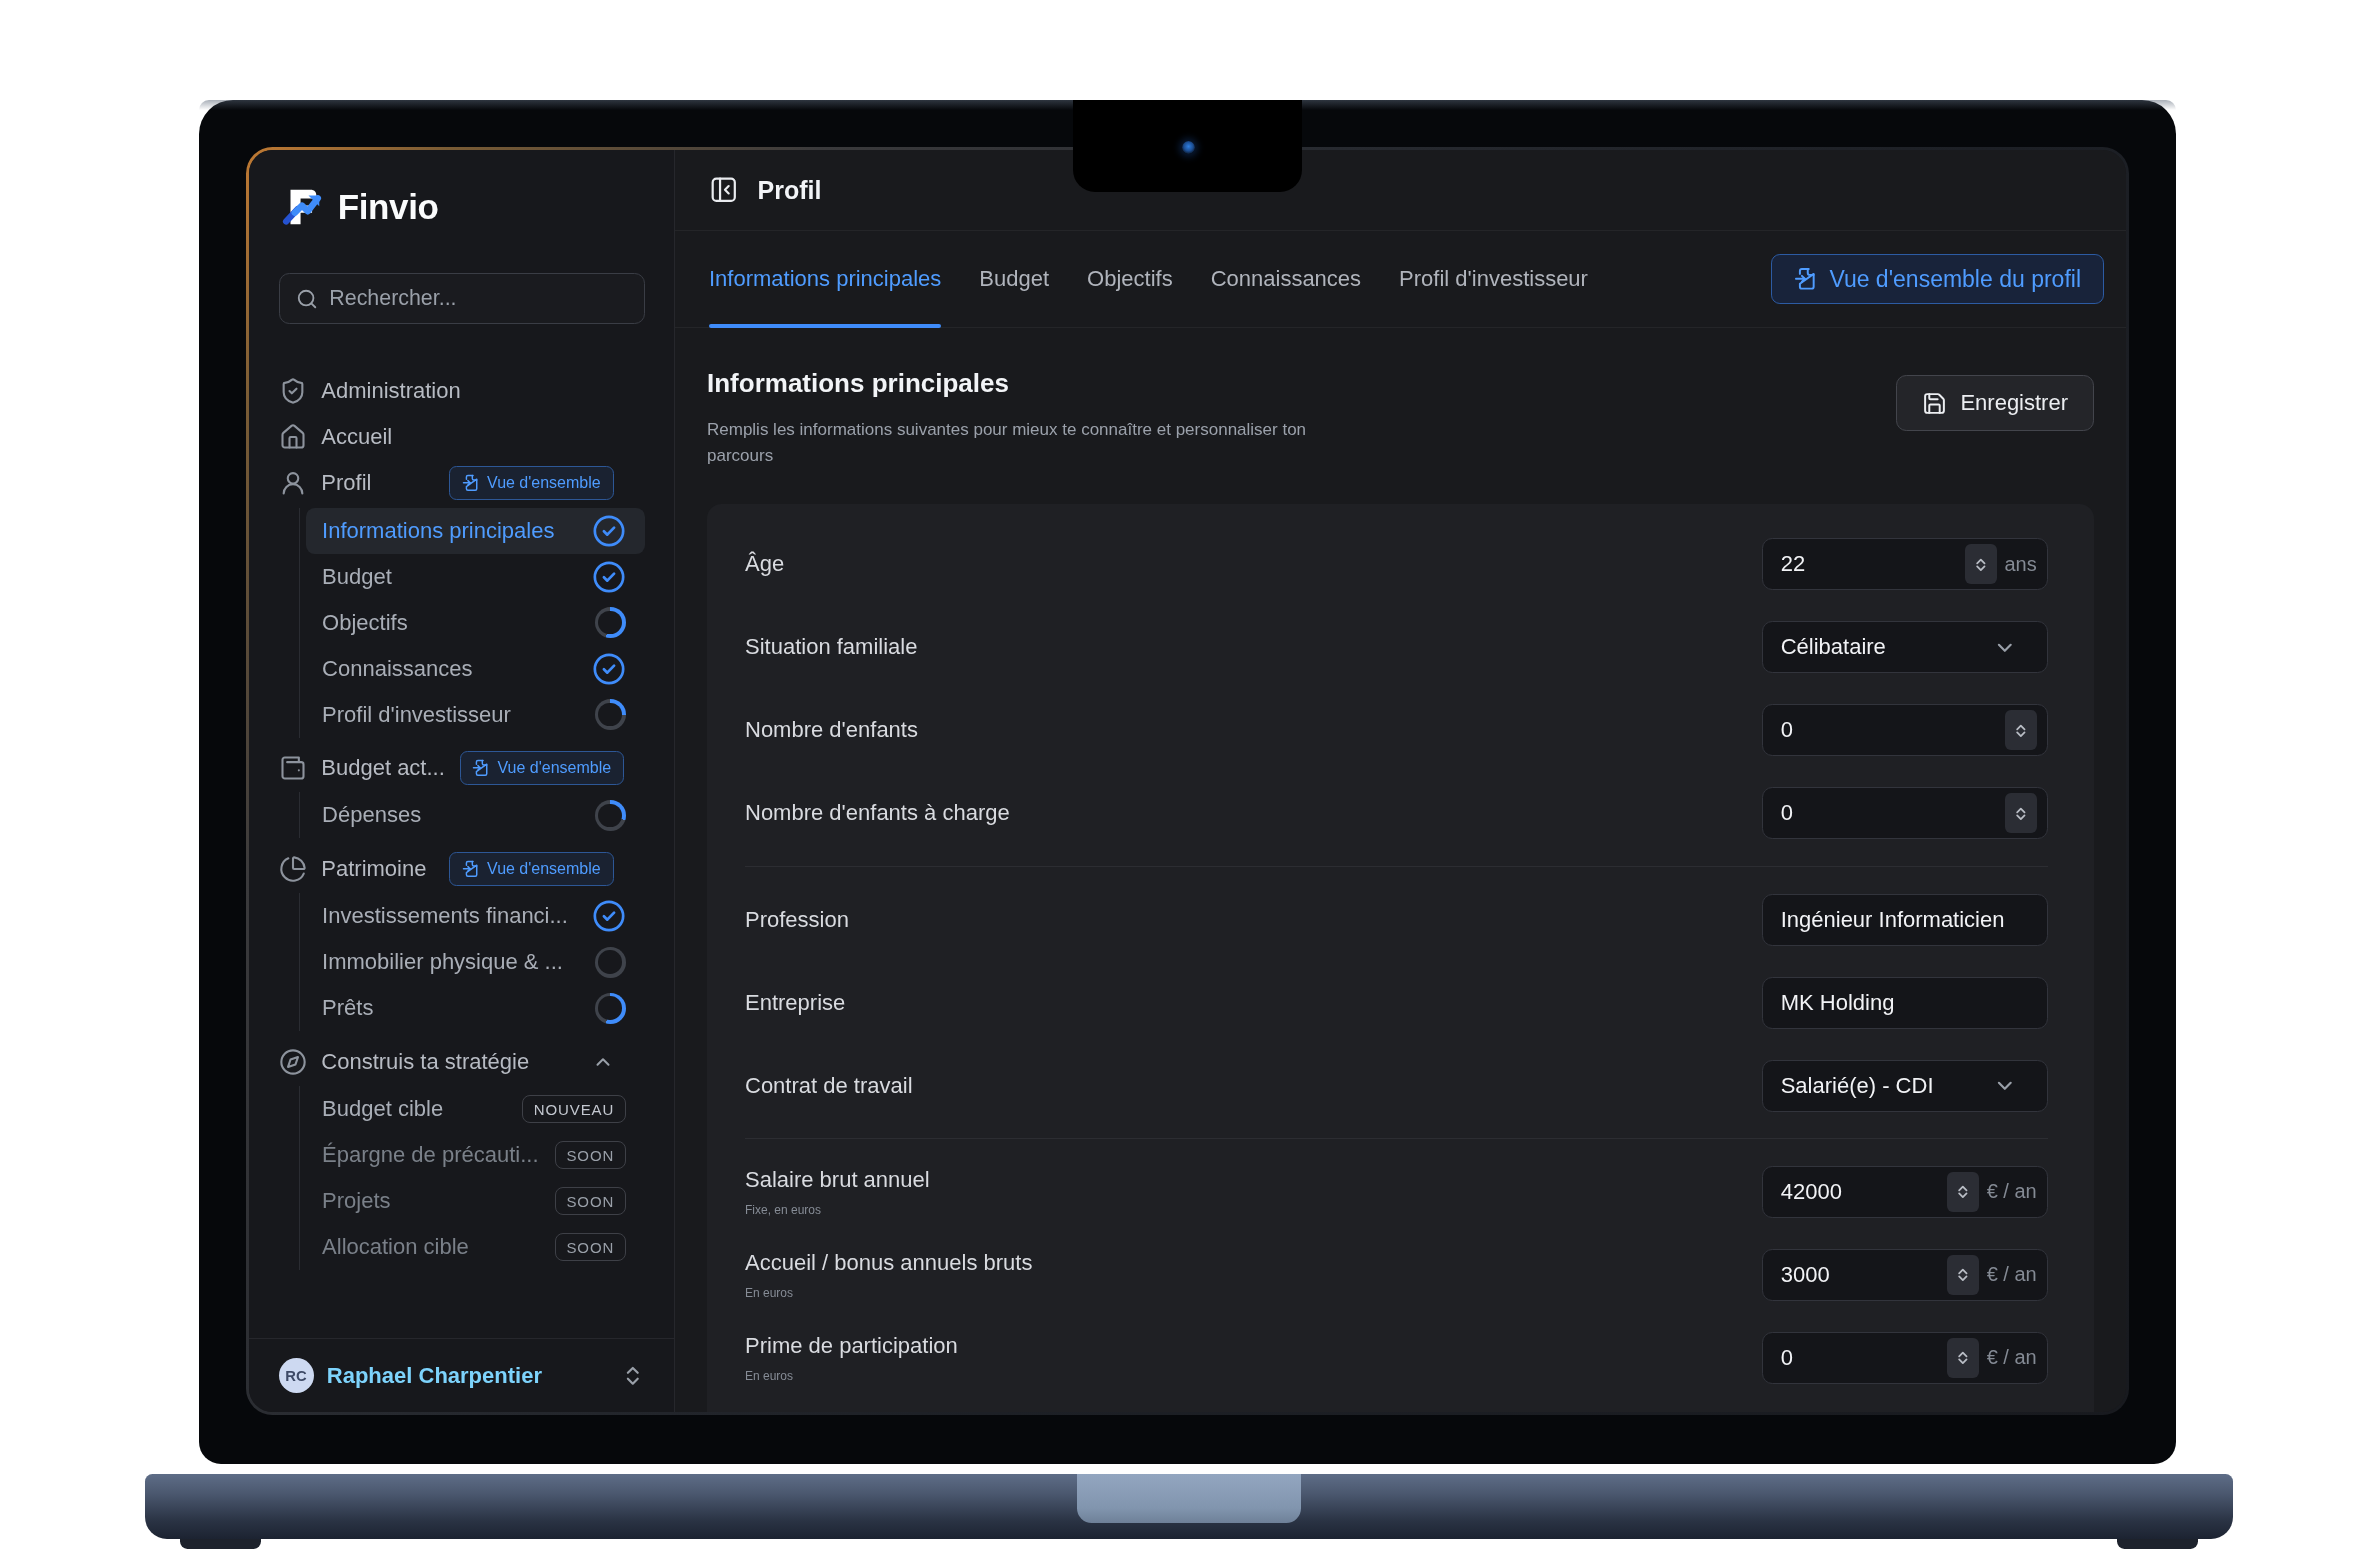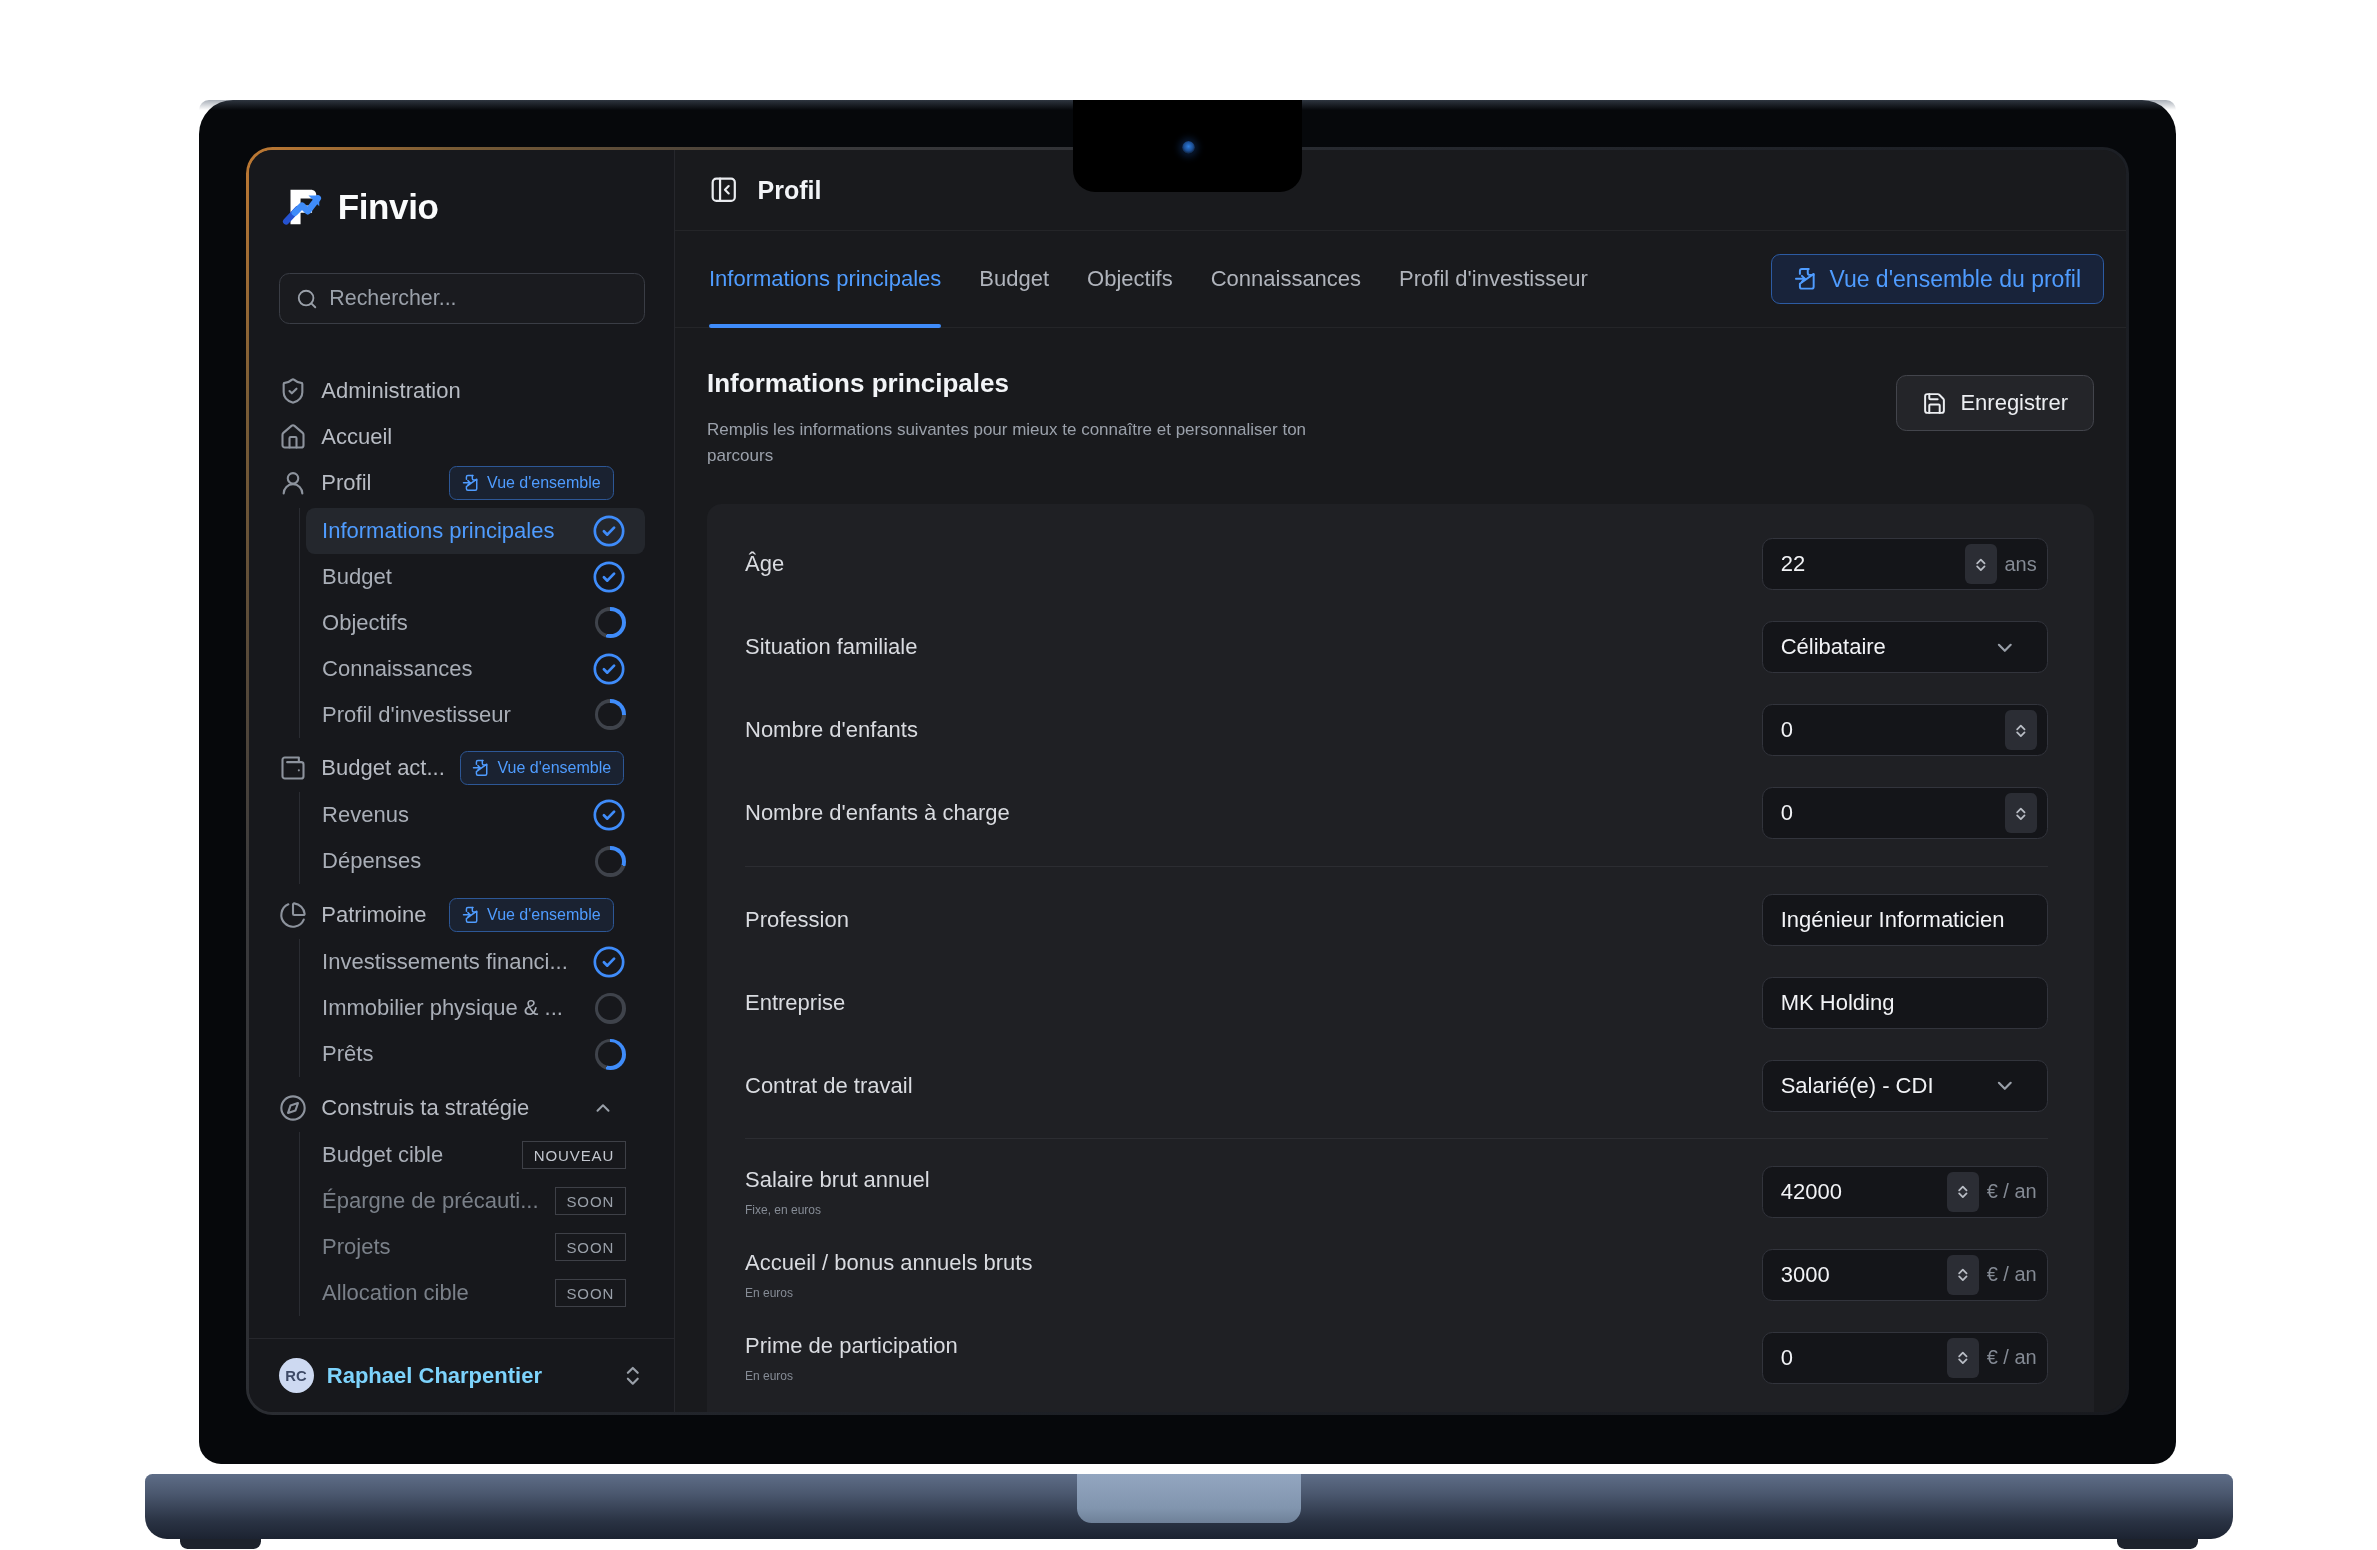--- a/index.html
+++ b/index.html
@@ -52,21 +52,21 @@
   .sublist{margin:1.5px 0 7.4px 20.7px;border-left:1.5px solid #2a2c32;padding-left:5.9px;}
   .sitem{display:flex;align-items:center;height:46px;border-radius:8.9px;padding:0 19px 0 16px;}
   .sitem .lb{font-size:22px;color:#a9aeb7;white-space:nowrap;overflow:hidden;text-overflow:ellipsis;}
   .sitem.active{background:#24272d;}
   .sitem.active .lb{color:#4f9cff;}
   .sitem .st{margin-left:auto;flex:0 0 auto;display:flex;align-items:center;}
   .sitem .lb.dim{color:#7a8089;}
   .ckc{width:34px;height:34px;color:#3f8cfa;}
   .ring{width:31px;height:31px;border-radius:50%;background:#3f434b;position:relative;}
   .ring::after{content:"";position:absolute;inset:3.7px;border-radius:50%;background:#17181c;}
-  .tag{margin-left:auto;padding:4.4px 10.3px;border:1.1px solid #3e4047;border-radius:0;font-size:15px;letter-spacing:0.9px;color:#c3c7cf;white-space:nowrap;}
+  .tag{margin-left:auto;padding:4.4px 10.3px;border:1.1px solid #3e4047;border-radius:8px;font-size:15px;letter-spacing:0.9px;color:#c3c7cf;white-space:nowrap;}
   .tag.soon{color:#9aa0a9;}
   .side-footer{border-top:0.7px solid #26272c;padding:19px 29.5px;display:flex;align-items:center;gap:13.3px;}
   .avatar{width:35px;height:35px;border-radius:50%;background:#cdd9f1;color:#3e4a66;font-size:14.8px;font-weight:700;display:flex;align-items:center;justify-content:center;}
   .uname{font-size:22px;font-weight:600;color:#7dd3fc;white-space:nowrap;}
   .updown{margin-left:auto;width:23.6px;height:23.6px;color:#9aa0a9;}
 
   
   .main{flex:1;display:flex;flex-direction:column;min-width:0;background:#191a1d;}
   .topbar{height:80px;flex:0 0 80px;border-bottom:0.7px solid #242528;display:flex;align-items:center;gap:19px;padding:0 34px;}
   .topbar .panelic{width:29.5px;height:29.5px;color:#e9ebef;}
@@ -223,29 +223,20 @@
                       <path d="M14 2v4a2 2 0 0 0 2 2h4"></path>
                       <path d="M15 2H8a2 2 0 0 0-2 2v3m0 10v3a2 2 0 0 0 2 2h10a2 2 0 0 0 2-2V7z"></path>
                       <path d="M2 12h9"></path>
                       <path d="m8 9 3 3-3 3"></path>
                     </svg>
                   <span>Vue d'ensemble</span>
                 </span>
               </div>
               <div class="sublist">
                 <div class="sitem">
-                  <span class="lb">Revenus</span>
-                  <span class="st">
-                      <svg class="ckc" viewBox="0 0 24 24" fill="none" stroke="currentColor" stroke-width="1.9" stroke-linecap="round" stroke-linejoin="round">
-                        <circle cx="12" cy="12" r="10"></circle>
-                        <path d="m8.4 12.2 2.4 2.4 4.8-5"></path>
-                      </svg>
-                    </span>
-                </div>
-                <div class="sitem">
                   <span class="lb">Dépenses</span>
                   <span class="st">
                       <span class="ring" style="background: conic-gradient(rgb(63, 140, 250) 30%, rgb(63, 67, 75) 0deg);"></span>
                     </span>
                 </div>
               </div>
 
               <div class="titem">
                 <svg class="ic" viewBox="0 0 24 24" fill="none" stroke="currentColor" stroke-width="1.8" stroke-linecap="round" stroke-linejoin="round">
                     <path d="M21 12c.55 0 1-.45.95-1a10 10 0 0 0-8.95-8.95c-.55-.05-1 .4-1 .95v8a1 1 0 0 0 1 1z"></path>

